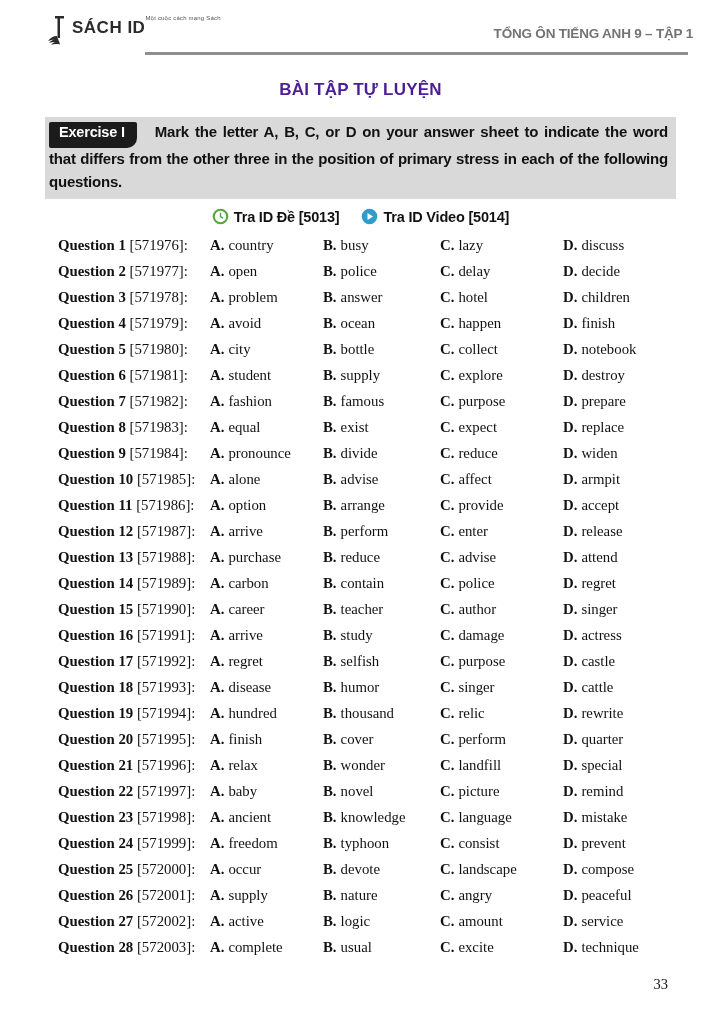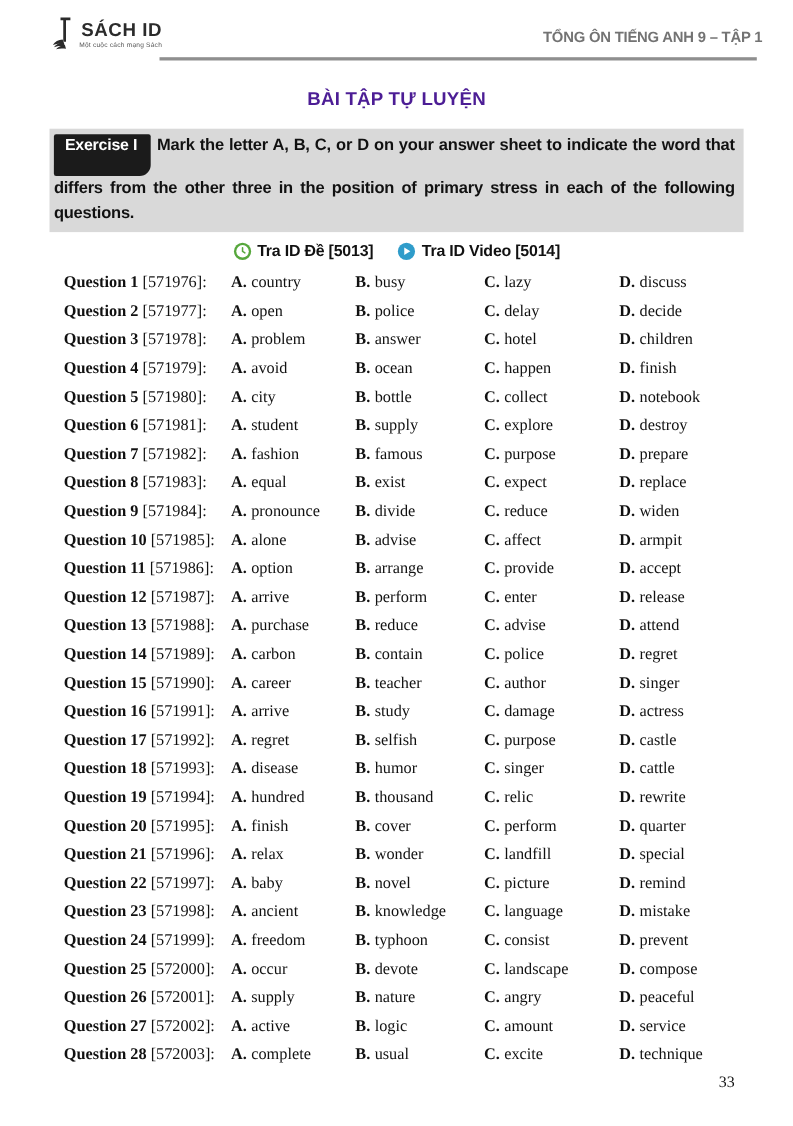--- a/index.html
+++ b/index.html
@@ -8,21 +8,21 @@
     width: 721px; height: 1024px;
     position: relative;
     font-family: "Liberation Sans", sans-serif;
     color: #1a1a1a;
     overflow: hidden;
   }
   
   .header { position: relative; height: 58px; }
   .logo { position: absolute; left: 46px; top: 14px; display: flex; align-items: flex-start; }
   .logo-icon { width: 24px; height: 32px; margin-right: 2px; }
-  .logo-text-wrap { display: flex; flex-direction: column; text-align: right; }
+  .logo-text-wrap { display: flex; flex-direction: row; }
   .logo-title { font-size: 17px; font-weight: bold; letter-spacing: 0.5px; color: #2b2b2b; line-height: 20px; margin-top: 4px; }
   .logo-tagline { font-size: 6px; color: #555; letter-spacing: 0.2px; margin-top: 1px; }
   .book-title {
     position: absolute; right: 28px; top: 26px;
     font-size: 13.5px; font-weight: bold; letter-spacing: -0.2px;
     color: #737373;
   }
   .header-rule {
     position: absolute; left: 145px; right: 33px; top: 52px;
     height: 3px; background: #8f8f8f;
@@ -41,23 +41,23 @@
     padding: 4px 8px 6px 4px;
     font-size: 15px; font-weight: bold; letter-spacing: -0.2px;
     line-height: 22.5px;
     text-align: justify;
     color: #111;
   }
   .exercise-badge {
     display: inline-block;
     background: #1b1b1b; color: #ffffff;
     font-size: 14.5px; font-weight: bold;
-    padding: 0px 12px 18px 10px;
+    padding: 0px 12px 6px 10px;
     border-radius: 2px 2px 10px 2px;
-    margin-right: 6px;
+    margin-right: 18px;
     line-height: 20px;
   }
   
   .id-links {
     margin-top: 9px;
     display: flex; justify-content: center; gap: 22px;
     align-items: center;
   }
   .id-link { display: flex; align-items: center; gap: 5px; font-size: 14.5px; font-weight: bold; color: #111; letter-spacing: -0.2px; }
   .id-link svg { width: 17px; height: 17px; display: block; }

